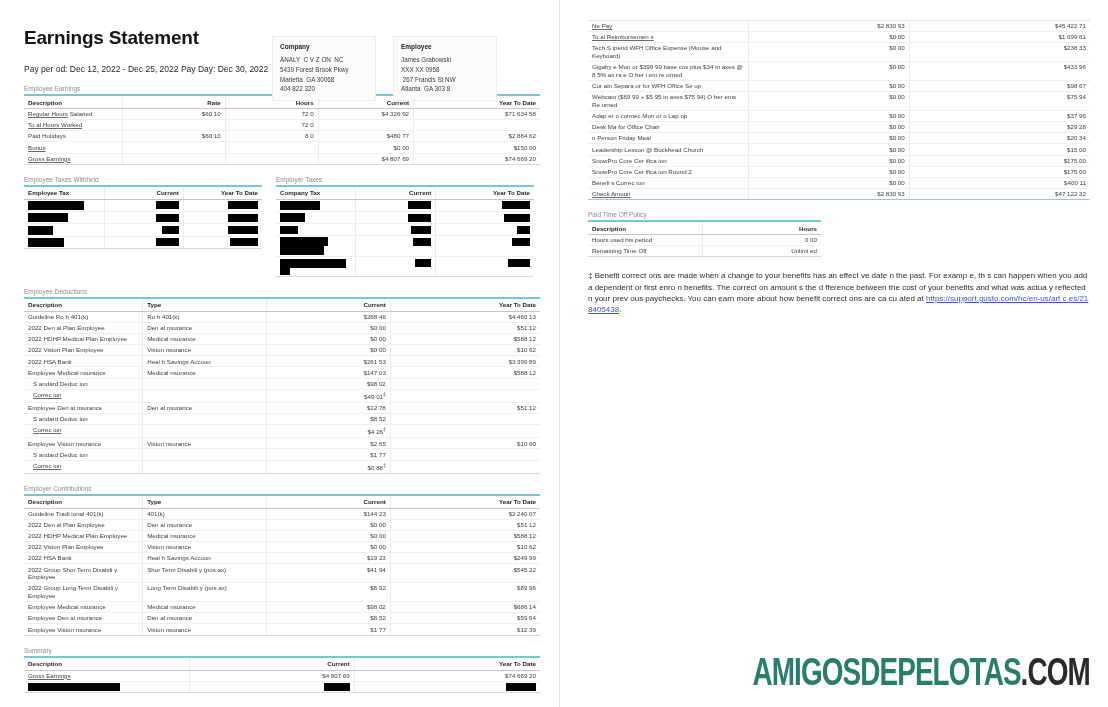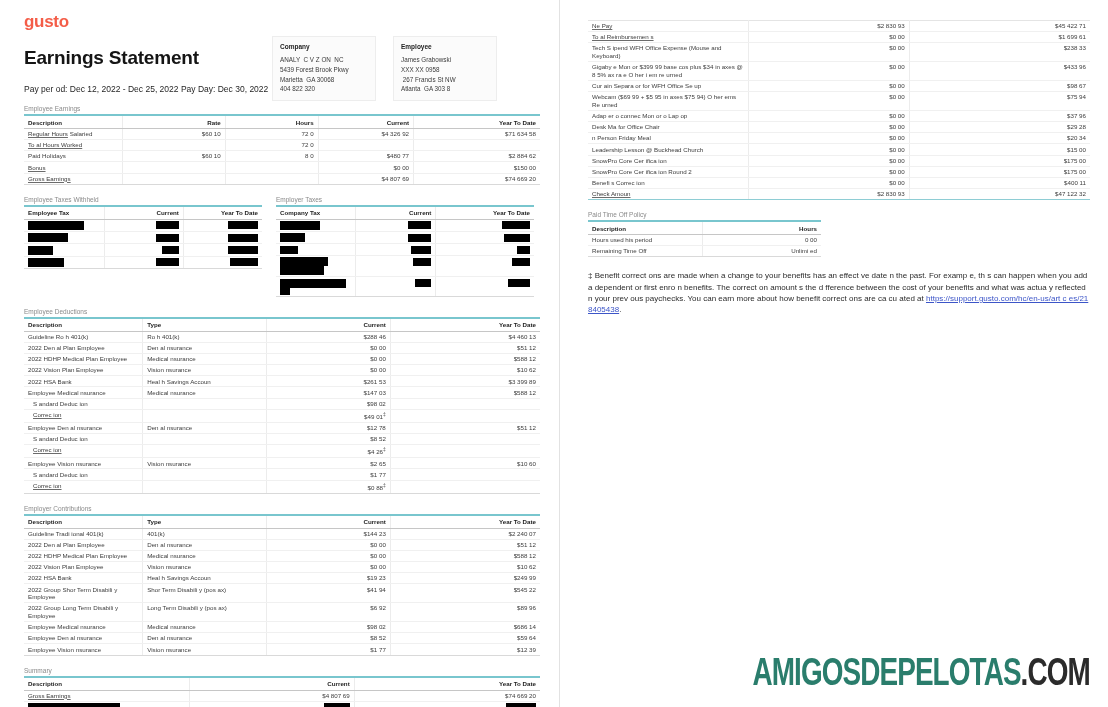--- a/index.html
+++ b/index.html
@@ -57,21 +57,20 @@
   }
   .wm-main { color:#2a7d6c; }
   .wm-suffix { color:#2b2b2b; }
 </style>
 </head>
 <body>
 
 <div class="page-divider"></div>
 
 <div class="page page-left">
-  <div class="logo">gusto</div>
   <div class="doc-title">Earnings Statement</div>
   <div class="pay-line">Pay per od: Dec 12, 2022 - Dec 25, 2022 Pay Day: Dec 30, 2022</div>
 
   <div class="info-box company-box">
     <div class="info-label">Company</div>
     <div class="info-lines">
         <div>ANALY  C V Z ON  NC</div>
         <div>5439 Forest Brook Pkwy</div>
         <div>Marietta  GA 30068</div>
         <div>404 822 320</div>

